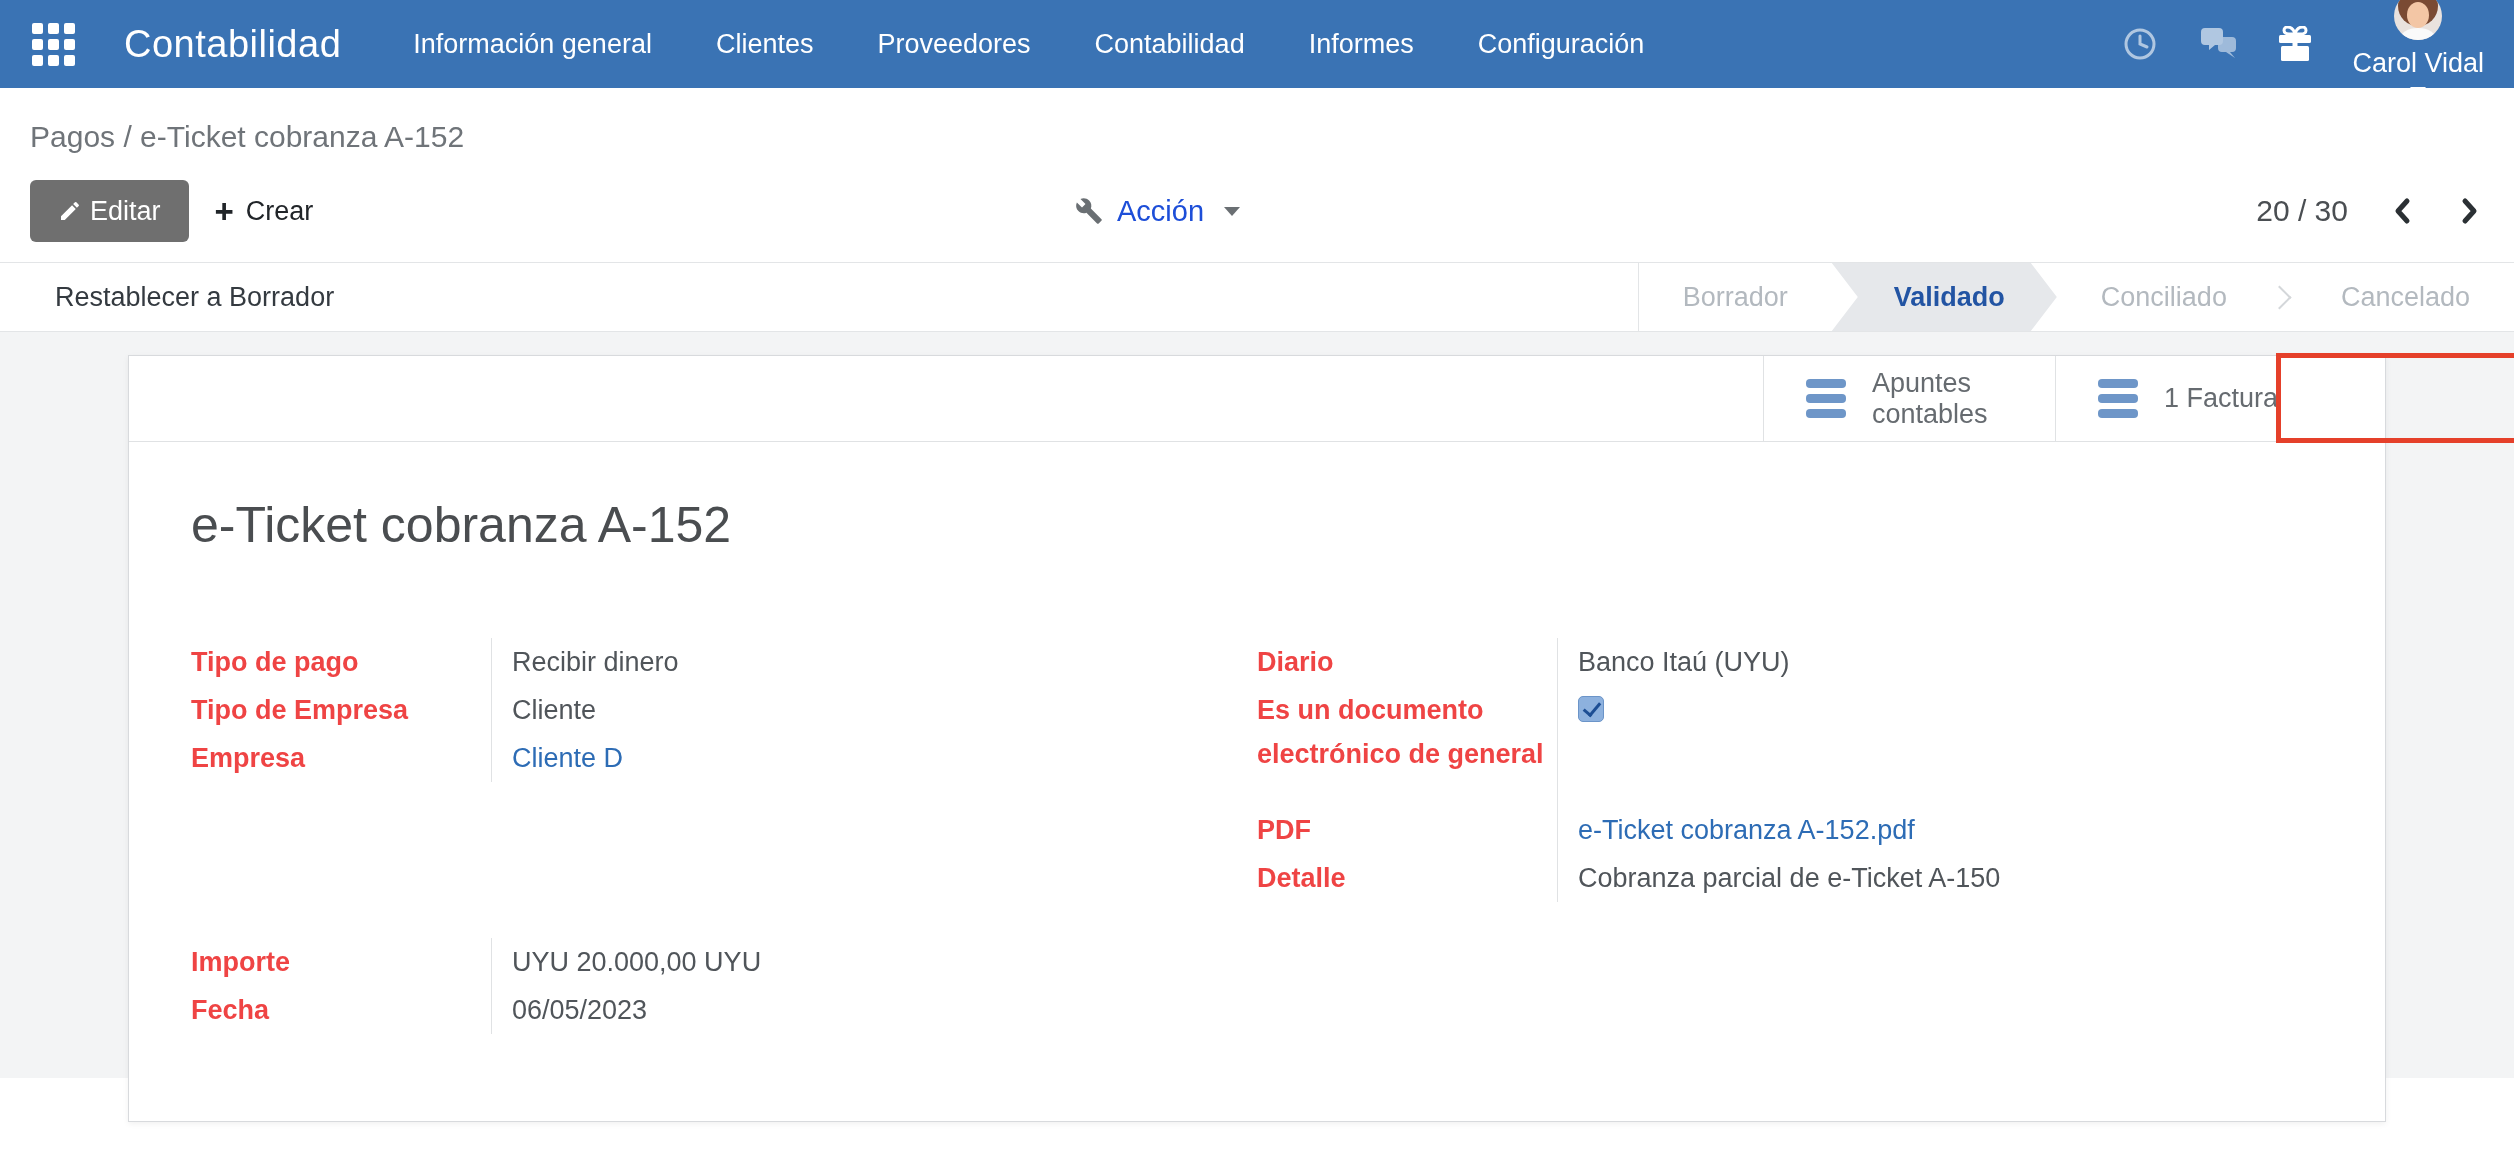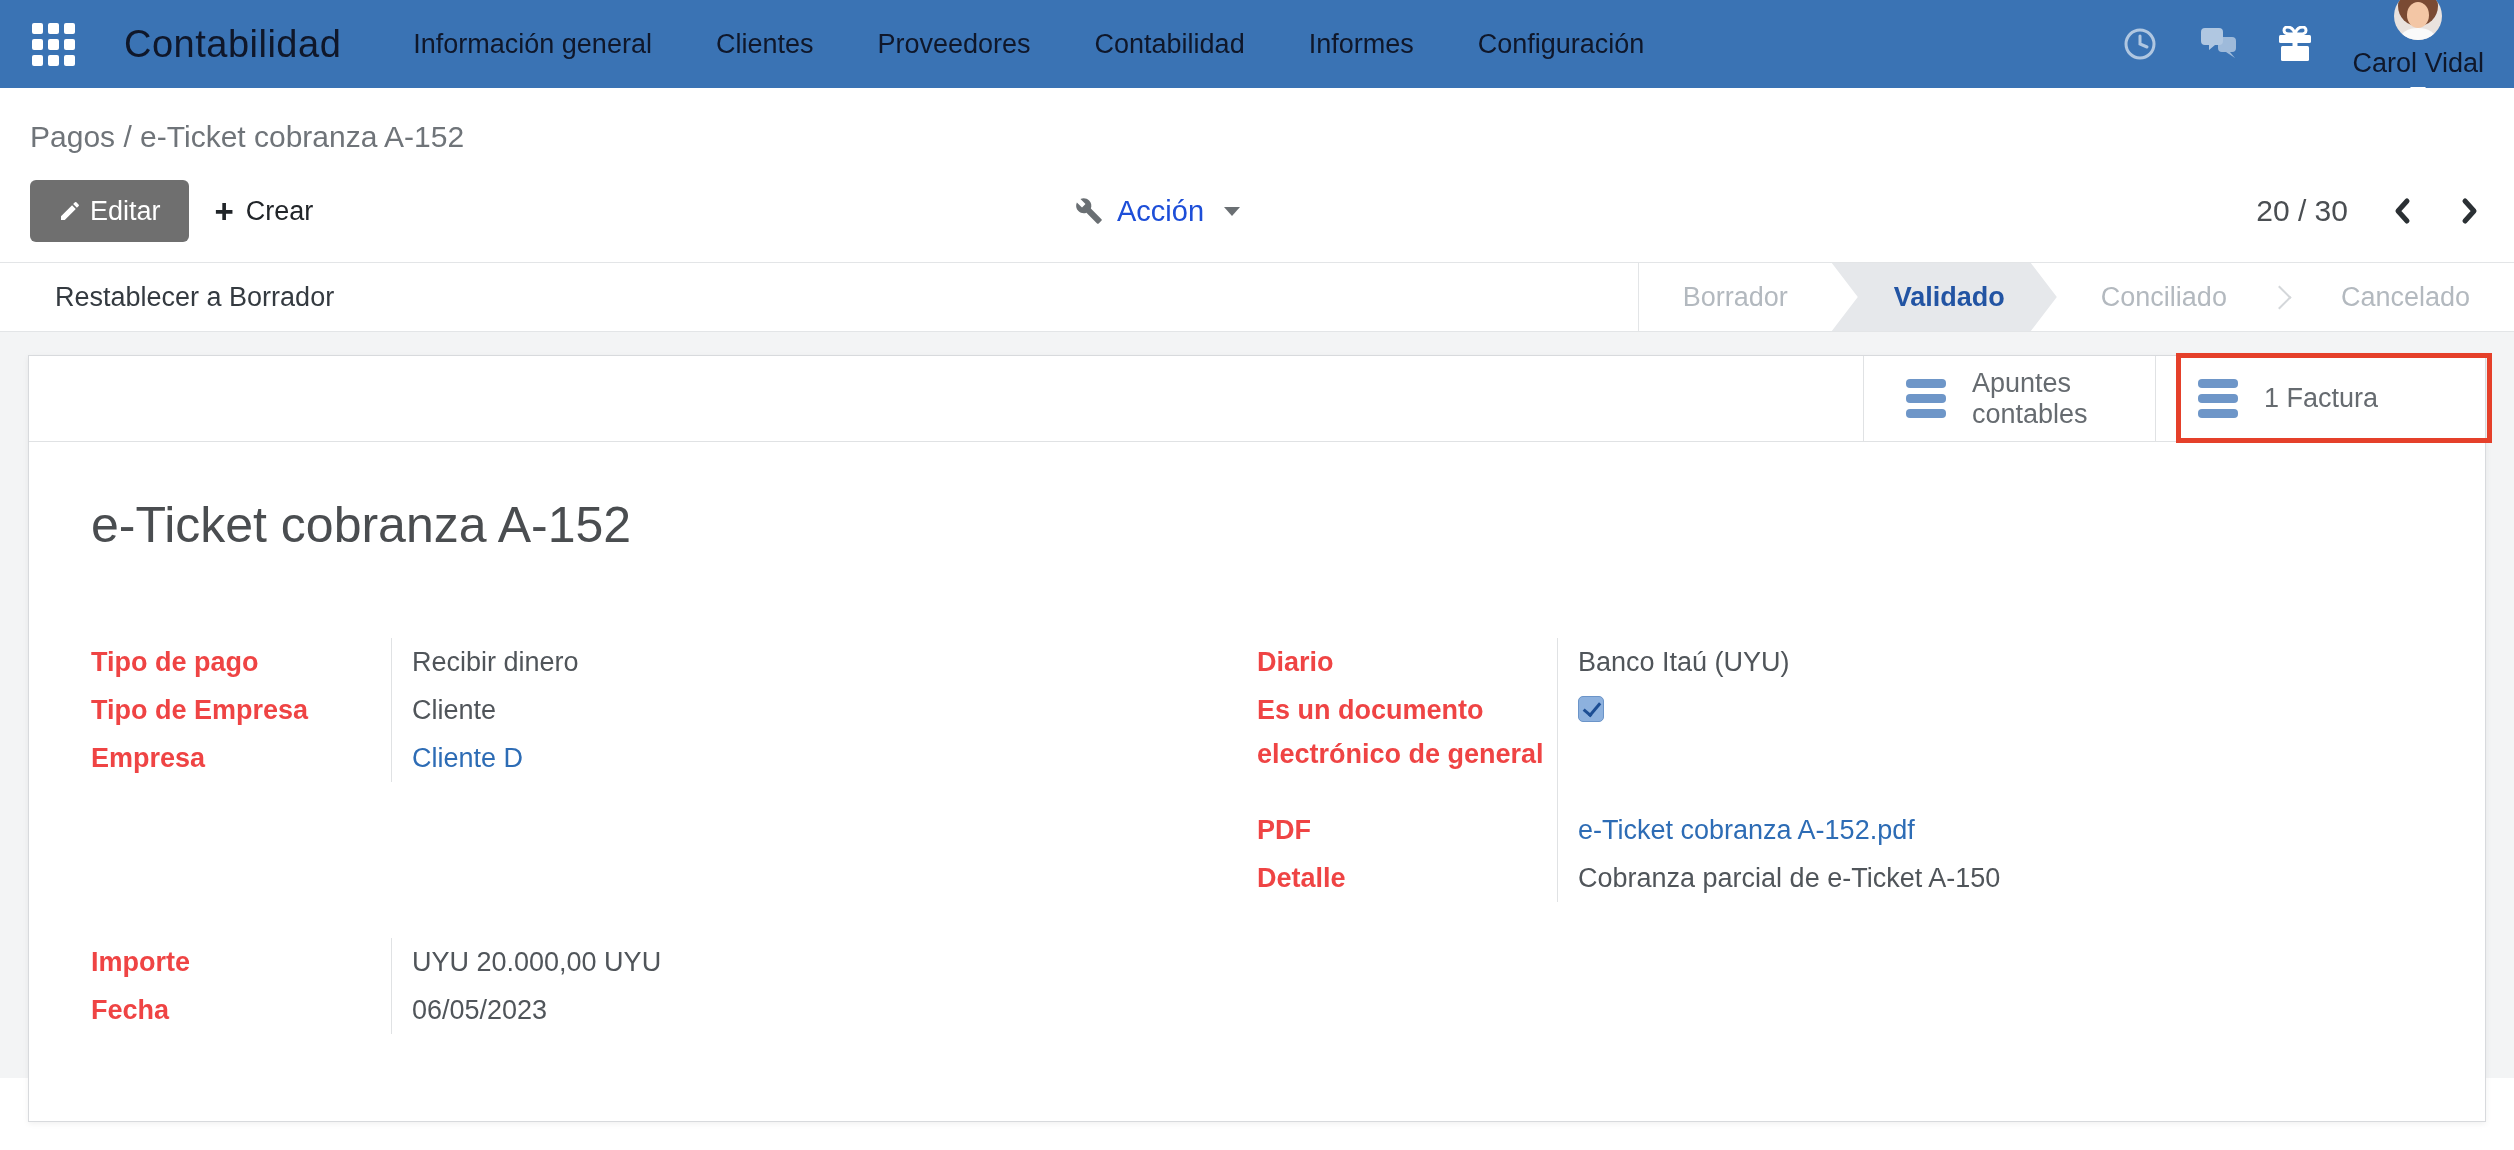--- a/index.html
+++ b/index.html
@@ -1,21 +1,21 @@
 <!DOCTYPE html>
 <html><head>
 <meta charset="utf-8">
 <style>
   * { margin:0; padding:0; box-sizing:border-box; }
   html,body { width:2514px; height:1150px; overflow:hidden;
     font-family:"Liberation Sans", sans-serif; background:#fff; }
 
   
   .navbar { height:88px; background:#3a73b4; display:flex; align-items:center;
-    color:#0f172a; padding:0 30px;text-align:right; }
+    color:#ffffff; padding:0 30px;text-align:right; }
   .apps-btn { width:46px; height:46px; display:grid;
     grid-template-columns:repeat(3,11px); grid-template-rows:repeat(3,11px);
     gap:5px; align-content:center; justify-content:center; cursor:pointer; }
   .apps-btn span { background:#fff; border-radius:2px; }
   .app-name { font-size:38px; font-weight:400; margin-left:48px; letter-spacing:.5px; cursor:pointer; }
   .nav-menu { display:flex; gap:64px; margin-left:72px; font-size:27px; }
   .nav-menu .nav-item { cursor:pointer; white-space:nowrap; }
   .nav-right { margin-left:auto; display:flex; align-items:center; gap:40px; }
   .nav-ico { opacity:.6; cursor:pointer; display:flex; }
   .nav-ico.solid { opacity:1; }
@@ -67,21 +67,21 @@
     color:#b3b9bf; cursor:pointer; white-space:nowrap; }
   .step.active { background:#e6e8eb; color:#2254a3; font-weight:700;
     padding:0 52px 0 62px;
     clip-path:polygon(0 0, calc(100% - 26px) 0, 100% 50%, calc(100% - 26px) 100%, 0 100%, 26px 50%); }
   .step-sep { width:26px; display:flex; align-items:center; justify-content:center; }
   .step-sep i { display:block; width:17px; height:17px; border-top:2px solid #d4d7da;
     border-right:2px solid #d4d7da; transform:rotate(45deg); margin-right:8px; }
 
   
   .content { height:746px; background:#f3f4f5; padding-top:23px; }
-  .sheet { width:2458px; height:767px; margin:0 auto; background:#fff;
+  .sheet { width:2258px; height:767px; margin:0 auto; background:#fff;
     border:1px solid #d8dadd; box-shadow:0 2px 6px rgba(0,0,0,.06); position:relative; }
   .button-box { height:86px; border-bottom:1px solid #e0e2e4; display:flex;
     justify-content:flex-end; align-items:stretch; }
   .stat-btn { display:flex; align-items:center; gap:26px; border:none; background:none;
     border-left:1px solid #e0e2e4; font-family:inherit; font-size:27px; color:#666b70;
     text-align:left; cursor:pointer; padding:0 30px 0 42px; }
   .stat-btn.w1 { width:292px; }
   .stat-btn.w2 { width:330px; }
   .bars { display:flex; flex-direction:column; gap:6px; flex:none; }
   .bars span { width:40px; height:9px; border-radius:4px; background:#6e96c8; }

